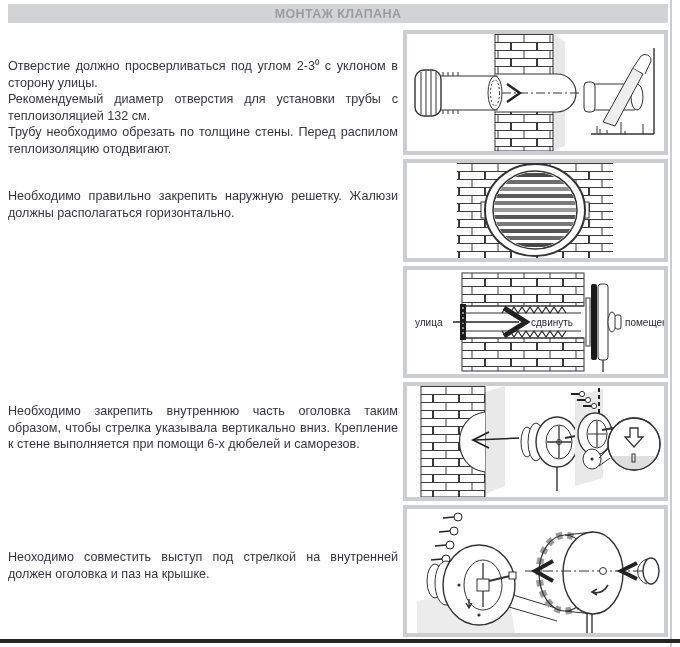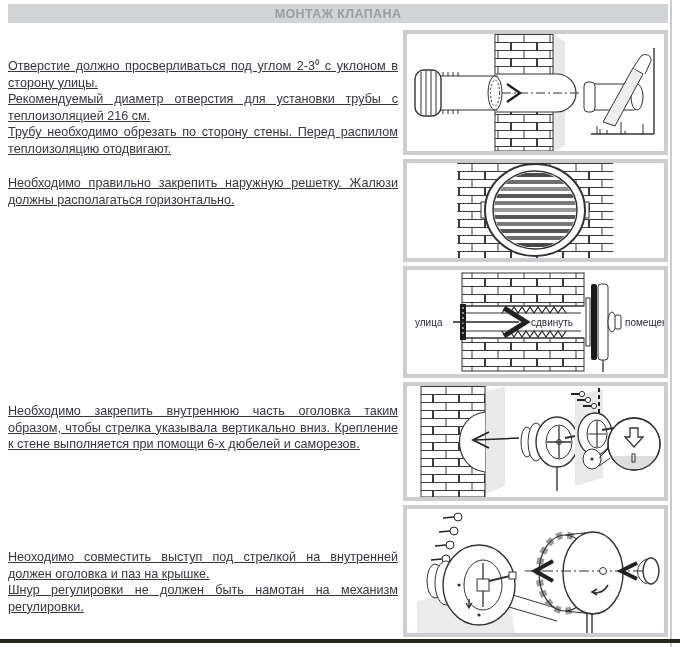--- a/index.html
+++ b/index.html
@@ -13,22 +13,22 @@
     position:absolute; left:8px; top:4px; width:660px; height:19px;
     background:#d1d3d5; display:flex; align-items:center; justify-content:center;
   }
   .header-bar span {
     color:#9a9da2; font-weight:bold; font-size:12.5px; letter-spacing:.4px;
   }
   .step {
     position:absolute; left:8px; width:390px; color:#35363f;
     font-size:12.6px; line-height:16.5px; text-align:justify;
   }
-  .step p { margin:0;text-decoration:underline; }
-  .s1 { top:58px; } .s2 { top:175px; } .s3 { top:298px; } .s4 { top:403px; } .s5 { top:549px; }
+  .step p { margin:0; }
+  .s1 { top:58px; } .s2 { top:188px; } .s3 { top:298px; } .s4 { top:403px; } .s5 { top:549px; }
   .fig {
     position:absolute; left:403px; width:265px; background:#fff;
     border:4px solid #cbcdd0;
   }
   .f1 { top:30px;  height:125px; }
   .f2 { top:159px; height:103px; }
   .f3 { top:266px; height:112px; }
   .f4 { top:382px; height:119px; }
   .f5 { top:505px; height:132px; }
   .fig svg { position:absolute; inset:0; width:100%; height:100%; display:block; }
@@ -40,36 +40,35 @@
 
 <div class="page">
 
   <div class="header-bar">
     <span>МОНТАЖ КЛАПАНА</span>
   </div>
   <div class="right-edge"></div>
 
   <div class="step s1">
     <p>Отверстие должно просверливаться под углом 2-3⁰ с уклоном в сторону улицы.</p>
-    <p>Рекомендуемый диаметр отверстия для установки трубы с теплоизоля­цией 216 см.</p>
-    <p>Трубу необходимо обрезать по сторону стены. Перед распилом тепло­изоляцию отодвигают.</p>
+    <p>Рекомендуемый диаметр отверстия для установки трубы с теплоизоля­цией 132 см.</p>
+    <p>Трубу необходимо обрезать по толщине стены. Перед распилом тепло­изоляцию отодвигают.</p>
   </div>
 
   <div class="step s2">
     <p>Необходимо правильно закрепить наружную решетку. Жалюзи должны располагаться горизонтально.</p>
   </div>
 
 
   <div class="step s4">
     <p>Необходимо закрепить внутреннюю часть оголовка таким образом, чтобы стрелка указывала вертикально вниз. Крепление к стене выпол­няется при помощи 6-х дюбелей и саморезов.</p>
   </div>
 
   <div class="step s5">
     <p>Неоходимо совместить выступ под стрелкой на внутренней должен ого­ловка и паз на крышке.</p>
-    <p>Шнур регулировки не должен быть намотан на механизм регулировки.</p>
   </div>
 
   <div class="fig f1">
     <svg viewBox="0 0 257 117">
       <defs>
         <pattern id="bp1" width="26" height="16" patternUnits="userSpaceOnUse">
           <path d="M0 0.5 H26 M0 8.5 H26 M13 0.5 V8.5 M0.5 8.5 V16 M25.5 8.5 V16" stroke="#3a3a3a" stroke-width="1" fill="none"></path>
         </pattern>
       </defs>
       <polygon points="146,0 158,8 158,112 146,117" fill="#e8e8e8"></polygon>

